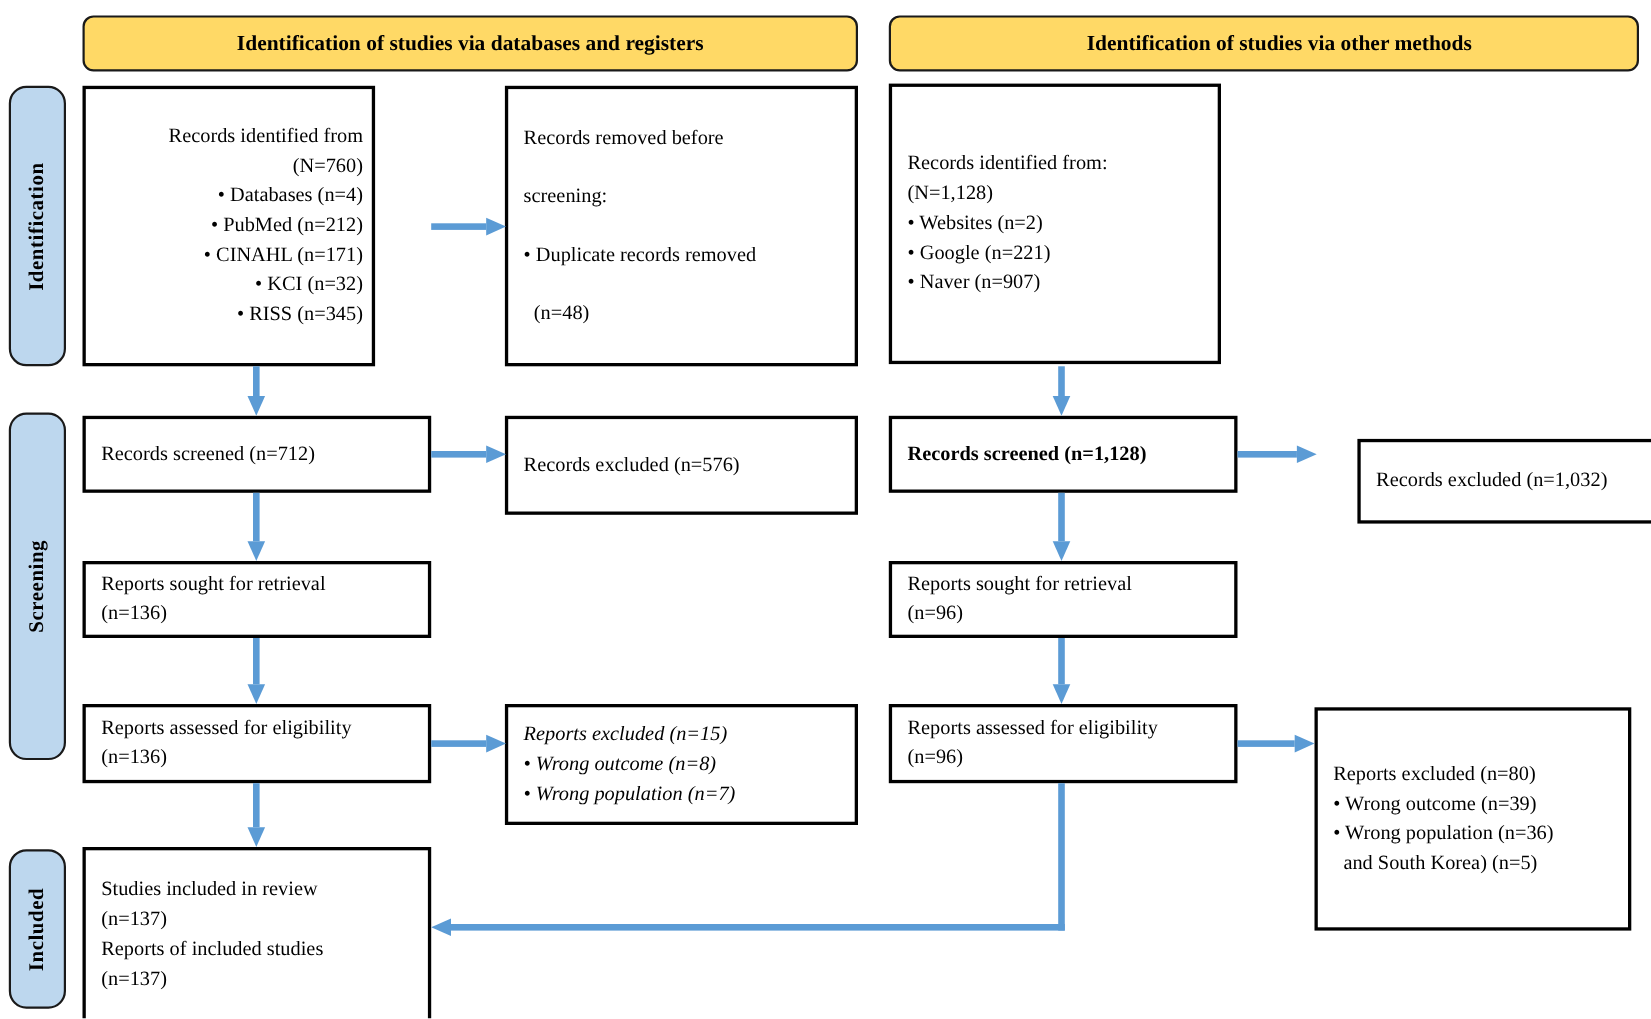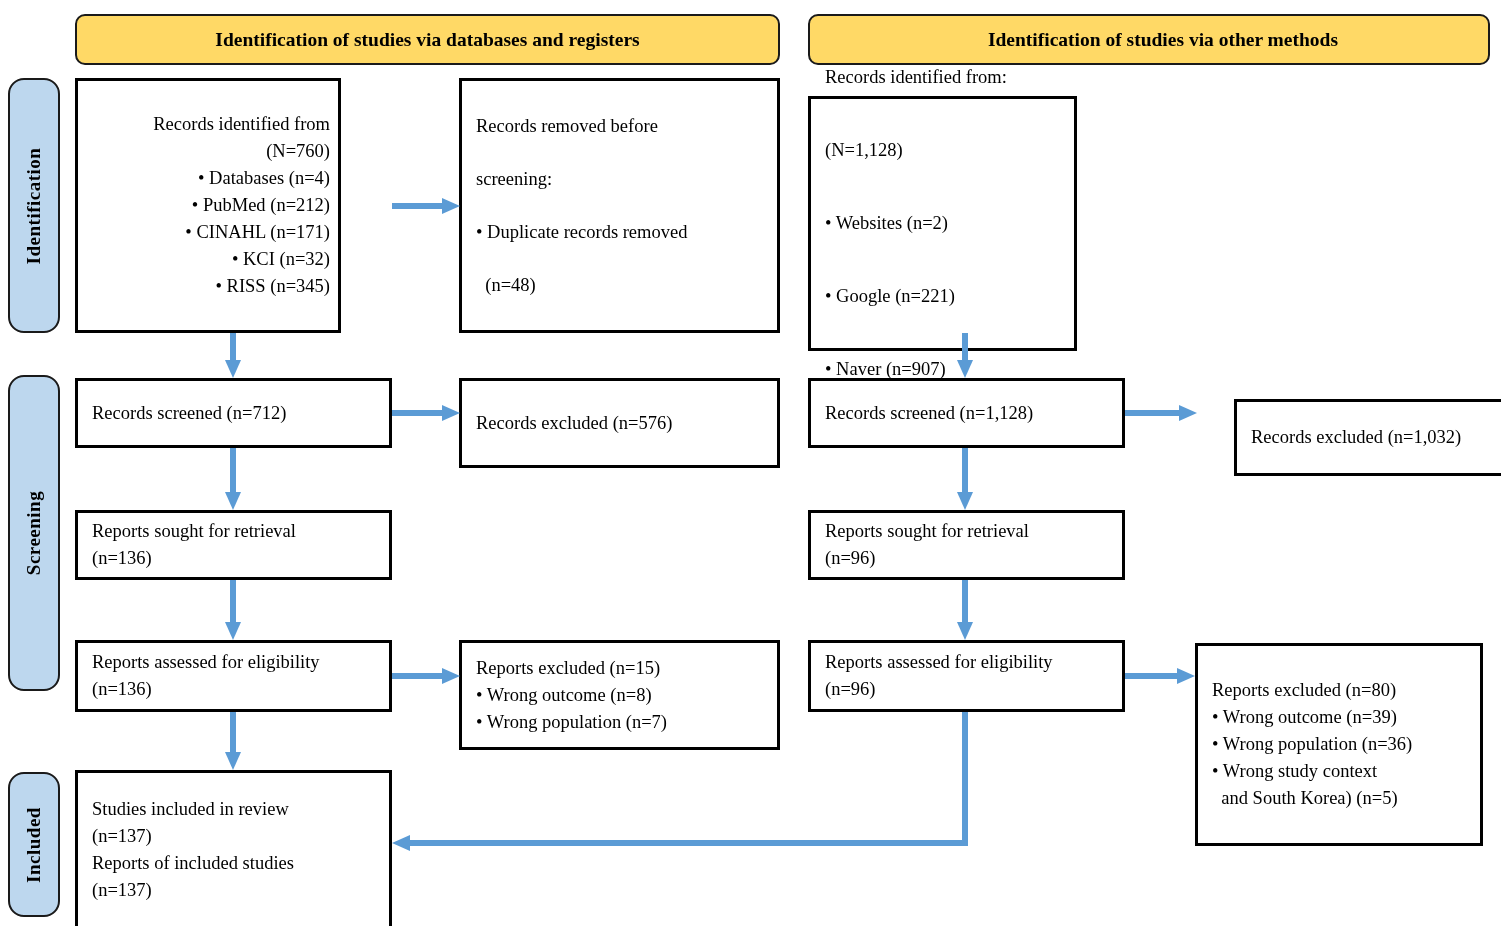--- a/index.html
+++ b/index.html
@@ -37,29 +37,29 @@
   .box{
     position:absolute;background:#fff;border:3px solid #000;
     box-sizing:border-box;
     display:flex;flex-direction:column;justify-content:center;
     padding:6px 8px 6px 14px;
     font-size:18.5px;line-height:27px;
   }
   .box .ln{white-space:pre;}
   #box-db-identified{left:75px;top:78px;width:266px;height:255px;text-align:right;}
   #box-db-removed{left:459px;top:78px;width:321px;height:255px;gap:26px;}
-  #box-ot-identified{left:808px;top:96px;width:269px;height:255px;gap:46px;}
+  #box-ot-identified{left:808px;top:76px;width:302px;height:255px;}
   #box-db-screened{left:75px;top:378px;width:317px;height:70px;}
   #box-db-excl1{left:459px;top:378px;width:321px;height:90px;}
-  #box-ot-screened{left:808px;top:378px;width:317px;height:70px;}
+  #box-ot-screened{left:808px;top:378px;width:317px;height:70px;font-weight:bold;}
   #box-ot-excl1{left:1234px;top:374px;width:286px;height:77px;margin-top:25px;}
   #box-db-sought{left:75px;top:510px;width:317px;height:70px;}
   #box-ot-sought{left:808px;top:510px;width:317px;height:70px;}
   #box-db-assessed{left:75px;top:640px;width:317px;height:72px;}
-  #box-db-excl2{left:459px;top:640px;width:321px;height:110px;}
+  #box-db-excl2{left:459px;top:640px;width:321px;height:110px;font-style:italic;}
   #box-ot-assessed{left:808px;top:640px;width:317px;height:72px;}
   #box-ot-excl2{left:1195px;top:643px;width:288px;height:203px;}
   #box-included{left:75px;top:770px;width:317px;height:160px;}
   
   .shaft{position:absolute;background:var(--arrow,#5B9BD5);}
   .head{position:absolute;width:0;height:0;}
   .head.r{border-top:8px solid transparent;border-bottom:8px solid transparent;border-left:18px solid var(--arrow,#5B9BD5);}
   .head.l{border-top:8px solid transparent;border-bottom:8px solid transparent;border-right:18px solid var(--arrow,#5B9BD5);}
   .head.d{border-left:8px solid transparent;border-right:8px solid transparent;border-top:18px solid var(--arrow,#5B9BD5);}
 </style>
@@ -140,21 +140,20 @@
       <div class="ln">(n=96)</div>
     </div>
   <div class="box" id="box-ot-assessed">
       <div class="ln">Reports assessed for eligibility</div>
       <div class="ln">(n=96)</div>
     </div>
   <div class="box" id="box-ot-excl2">
       <div class="ln">Reports excluded (n=80)</div>
       <div class="ln">• Wrong outcome (n=39)</div>
       <div class="ln">• Wrong population (n=36)</div>
-      <div class="ln">• Wrong study context</div>
       <div class="ln">  and South Korea) (n=5)</div>
     </div>
 
   <div>
     <div class="shaft" style="left:392px;top:203px;width:50px;height:6px;"></div>
     <div class="head r" style="left:442px;top:198px;"></div>
   </div>
   <div>
     <div class="shaft" style="left:230px;top:333px;width:6px;height:27px;"></div>
     <div class="head d" style="left:225px;top:360px;"></div>

